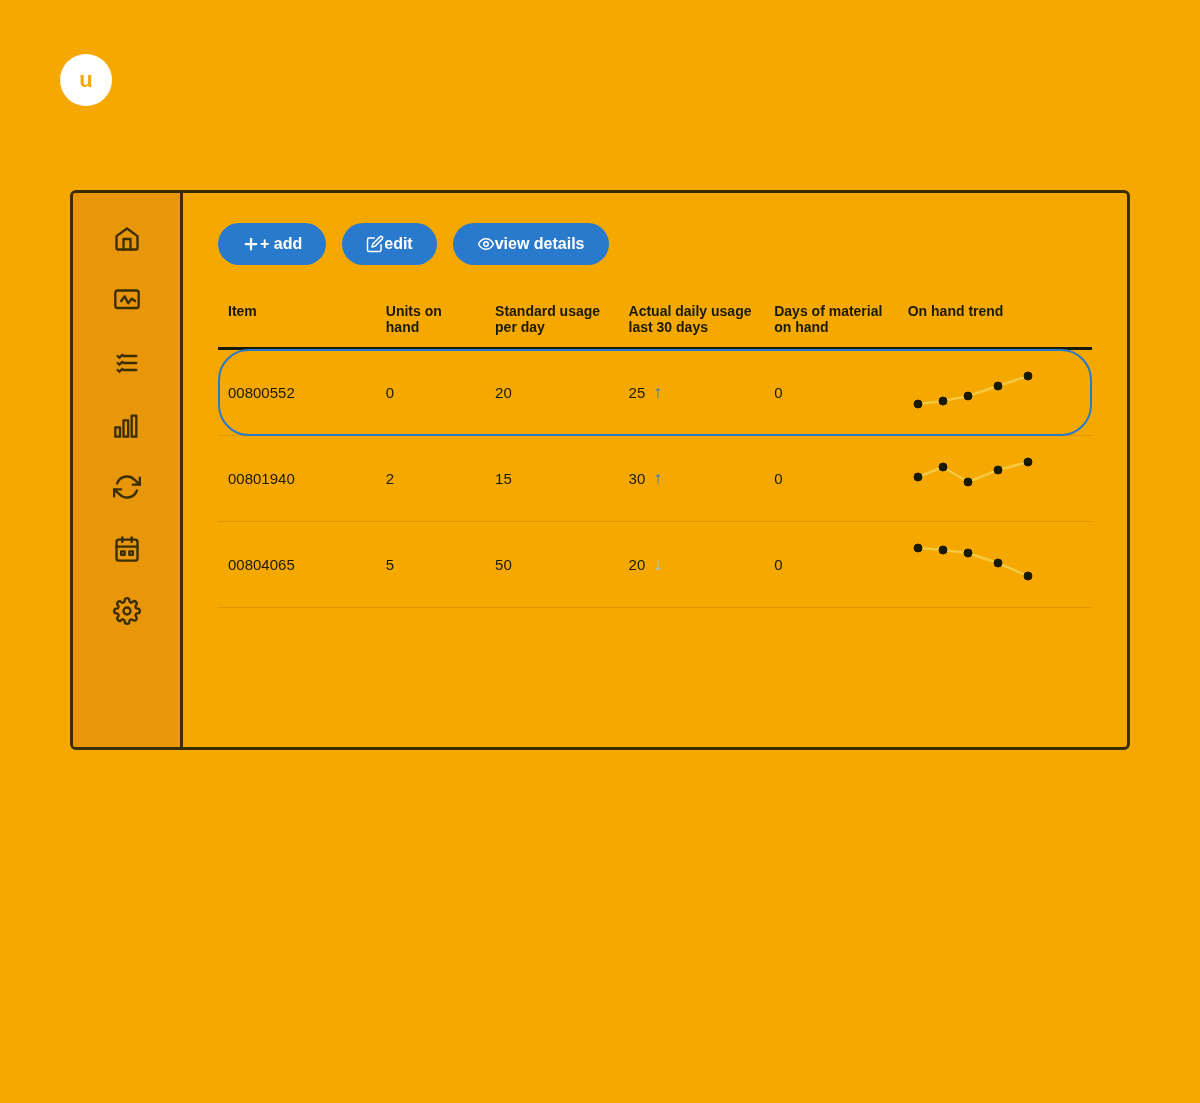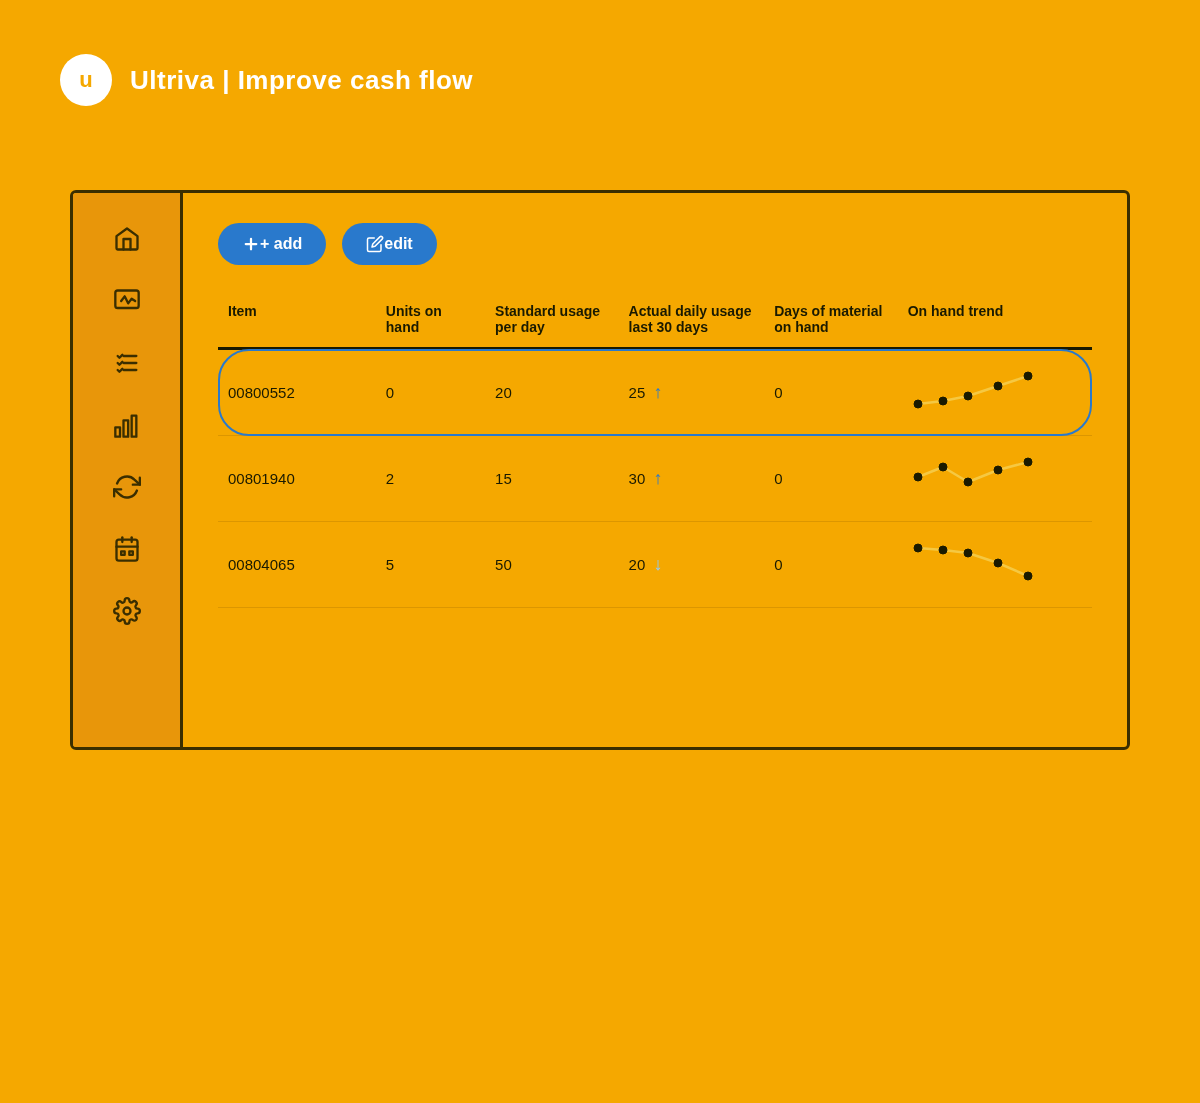--- a/index.html
+++ b/index.html
@@ -199,21 +199,20 @@
   </style>
 </head>
 <body>
 
 <div class="outer-bg">
 
   <div class="header-band">
     <div class="logo-circle">
       <span class="logo-letter">u</span>
     </div>
-    <span class="header-title">Ultriva  |  Improve cash flow</span>
   </div>
 
   <div class="main-area">
     <div class="app-window">
 
       <div class="sidebar">
 
         <div class="sidebar-icon">
           <svg viewBox="0 0 24 24" fill="none" stroke="currentColor" stroke-width="2" stroke-linecap="round" stroke-linejoin="round">
             <path d="M3 9.5L12 3l9 6.5V20a1 1 0 01-1 1H4a1 1 0 01-1-1V9.5z"></path>
@@ -283,20 +282,27 @@
               <line x1="5" y1="12" x2="19" y2="12"></line>
             </svg>
             <span>+ add</span>
           </button>
           <button class="btn">
             <svg viewBox="0 0 24 24" fill="none" stroke="white" stroke-width="2" stroke-linecap="round" stroke-linejoin="round">
               <path d="M11 4H4a2 2 0 00-2 2v14a2 2 0 002 2h14a2 2 0 002-2v-7"></path>
               <path d="M18.5 2.5a2.121 2.121 0 013 3L12 15l-4 1 1-4 9.5-9.5z"></path>
             </svg>
             <span>edit</span>
+          </button>
+          <button class="btn">
+            <svg viewBox="0 0 24 24" fill="none" stroke="white" stroke-width="2" stroke-linecap="round" stroke-linejoin="round">
+              <circle cx="12" cy="12" r="3"></circle>
+              <path d="M2 12s3.6-7 10-7 10 7 10 7-3.6 7-10 7S2 12 2 12z"></path>
+            </svg>
+            <span>view details</span>
           </button>
         </div>
 
         <table class="data-table">
           <thead>
             <tr>
               <th class="col-item">Item</th>
               <th class="col-units">Units on hand</th>
               <th class="col-standard">Standard usage per day</th>
               <th class="col-actual">Actual daily usage last 30 days</th>

